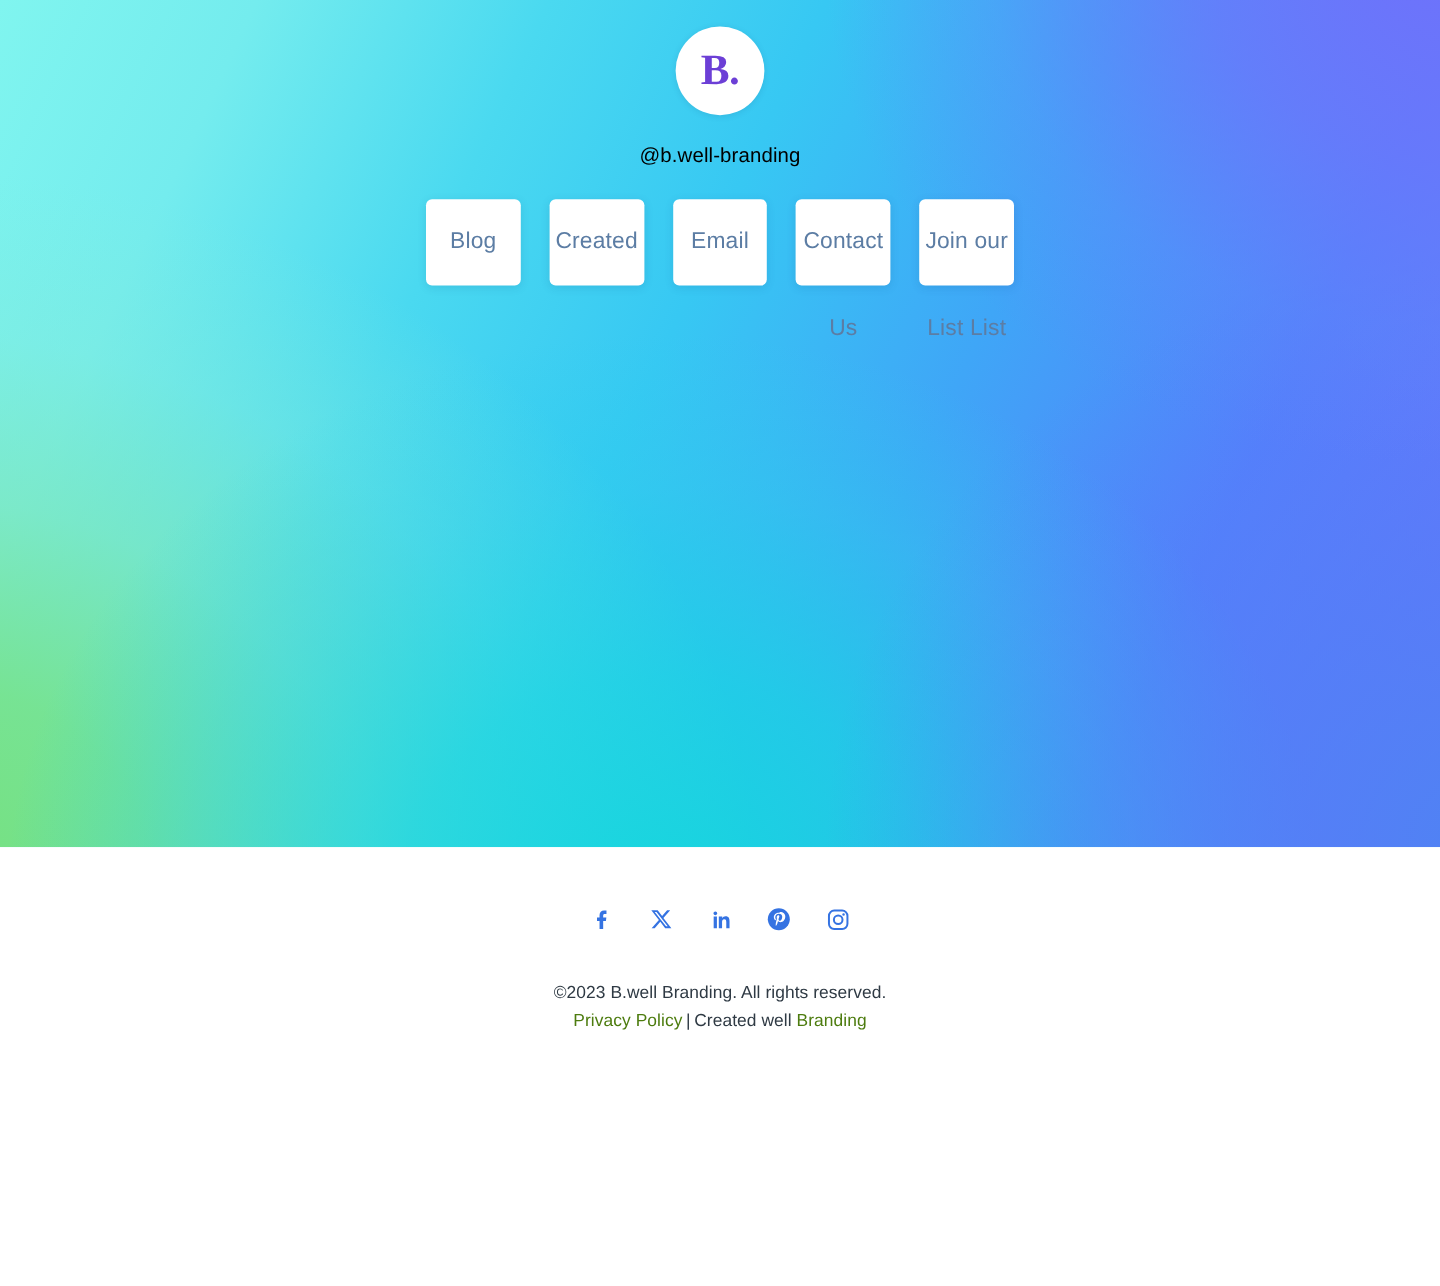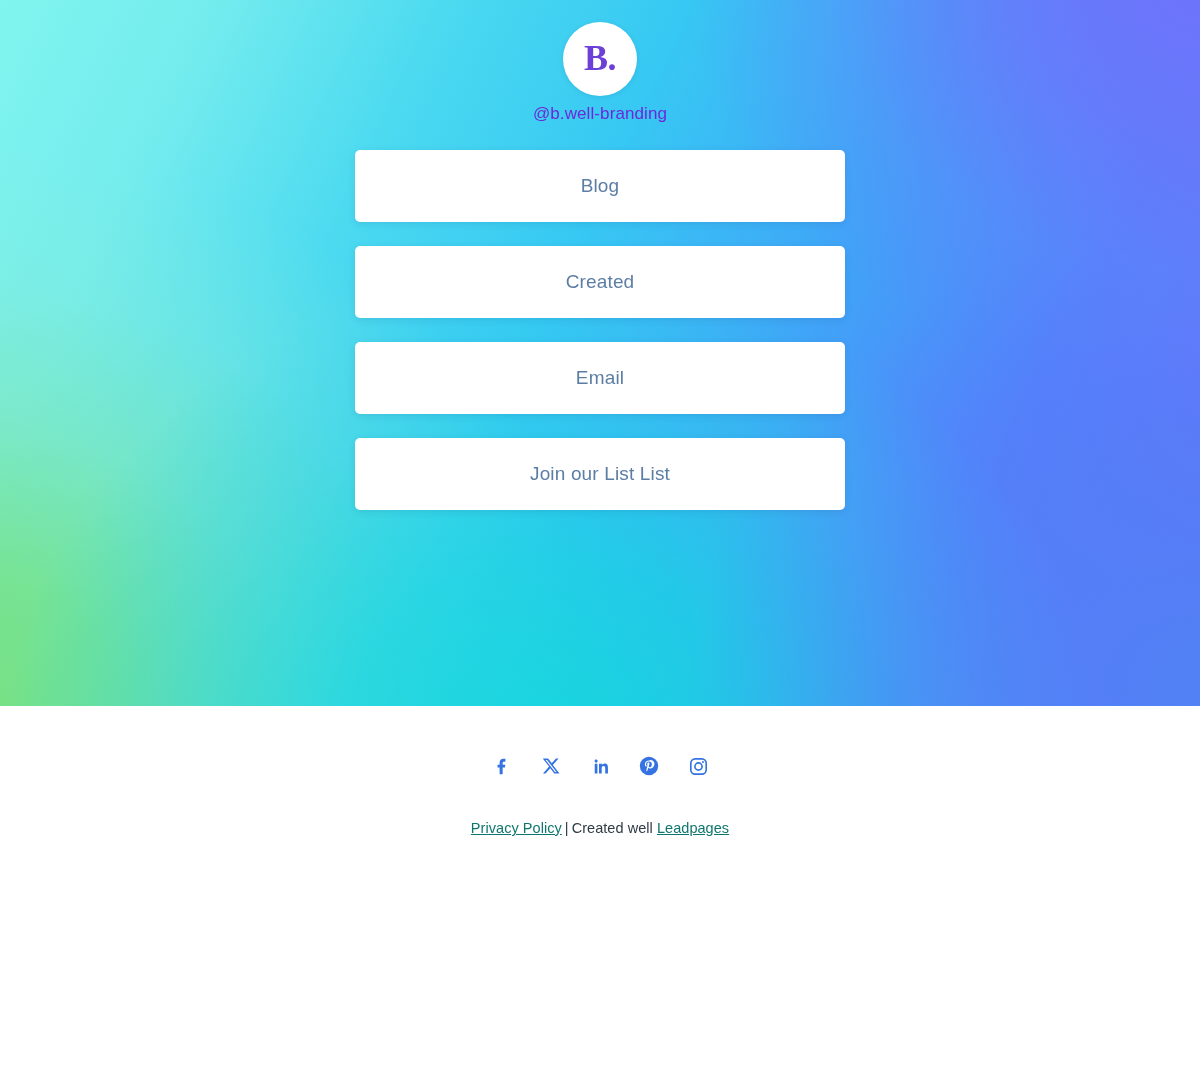--- a/index.html
+++ b/index.html
@@ -98,36 +98,36 @@
   .avatar-mark {
     font-family: "Liberation Serif", serif;
     font-size: 36px;
     font-weight: 700;
     color: #6c3fd6;
     line-height: 1;
     letter-spacing: -0.5px;
     transform: translateY(-1px);
   }
   .handle {
-    margin-top: 8px;
+    margin-top: 24px;
     font-size: 17px;
-    color: #6d28d9;
+    color: #000000;
     letter-spacing: 0.1px;
     font-weight: 400;
   }
 
   
   .links {
     position: relative;
     z-index: 3;
     width: 490px;
     margin: 0 auto;
     padding-top: 26px;
     display: flex;
-    flex-direction: column;
+    flex-direction: row;
     gap: 24px;
   }
   .link-button {
     display: block;
     width: 490px;
     height: 72px;
     background: #ffffff;
     border: none;
     border-radius: 5px;
     box-shadow: 0 2px 7px rgba(24,70,120,0.13);
@@ -173,22 +173,21 @@
     line-height: 23px;
     letter-spacing: 0.05px;
   }
   .legal-line {
     font-size: 14.5px;
     color: #2f3a44;
     line-height: 23px;
     letter-spacing: 0.05px;
   }
   .legal-link {
-    color: #0f766e;
-    text-decoration: underline;
+    color: #4d7c0f;
     cursor: pointer;
   }
   .legal-sep { color: #2f3a44; padding: 0 3px; }
 </style>
 </head>
 <body>
 
 <div class="page">
 
   <div class="hero">
@@ -202,20 +201,21 @@
       <div class="avatar">
         <span class="avatar-mark">B.</span>
       </div>
       <div class="handle">@b.well-branding</div>
     </div>
 
     <div class="links">
       <button class="link-button">Blog</button>
       <button class="link-button">Created</button>
       <button class="link-button">Email</button>
+      <button class="link-button">Contact Us</button>
       <button class="link-button">Join our List List</button>
     </div>
   </div>
 
   <div class="footer">
 
     <div class="social-row">
 
       <a class="social-link">
         <svg width="22" height="22" viewBox="0 0 24 24" fill="currentColor" aria-hidden="true">
@@ -245,20 +245,21 @@
       <a class="social-link">
         <svg width="21" height="21" viewBox="0 0 24 24" fill="none" stroke="currentColor" stroke-width="1.9" aria-hidden="true">
           <rect x="3.2" y="3.2" width="17.6" height="17.6" rx="5"></rect>
           <circle cx="12" cy="12" r="4.1"></circle>
           <circle cx="17.1" cy="6.9" r="1.15" fill="currentColor" stroke="none"></circle>
         </svg>
       </a>
 
     </div>
 
+    <div class="copyright">©2023 B.well Branding. All rights reserved.</div>
 
     <div class="legal-line">
       <a class="legal-link">Privacy Policy</a><span class="legal-sep">|</span><span>Created well</span>
-      <a class="legal-link">Leadpages</a>
+      <a class="legal-link">Branding</a>
     </div>
 
   </div>
 </div>
 
 </body></html>

